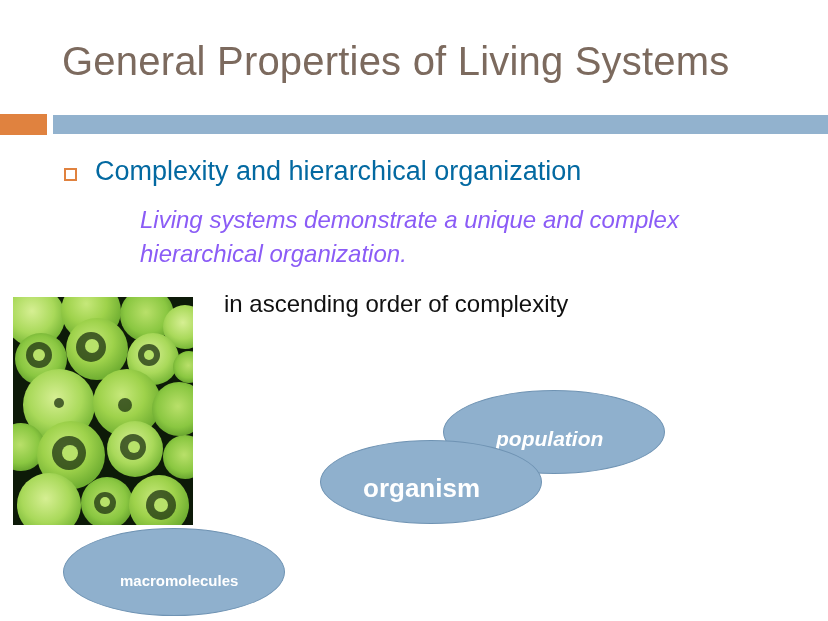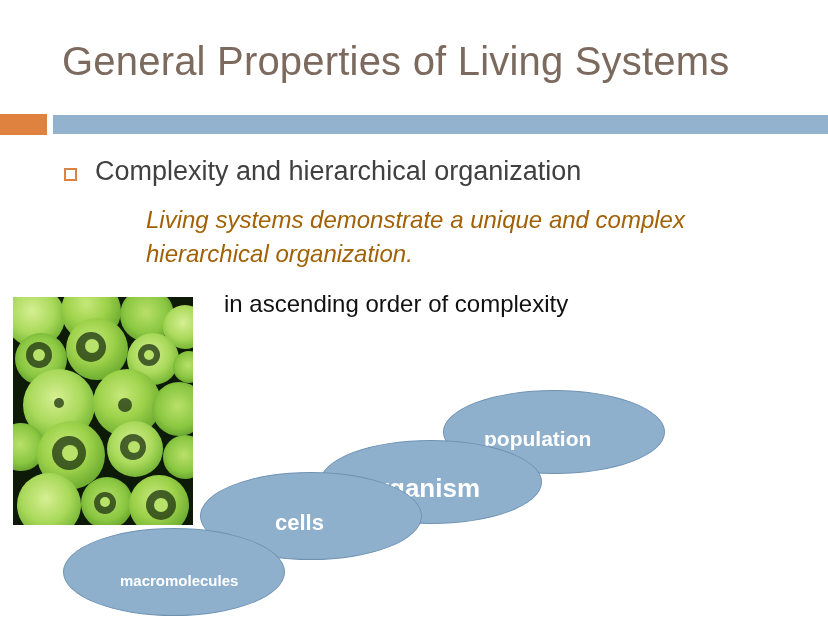--- a/index.html
+++ b/index.html
@@ -65,34 +65,34 @@
     width: 13px;
     height: 13px;
     border: 2px solid #e0823f;
     box-sizing: border-box;
     margin-top: 13px;
     margin-right: 18px;
     flex: 0 0 auto;
   }
   .bullet-text {
     font-size: 27px;
-    color: #404040;
+    color: #0369a1;
     line-height: 1.25;
     white-space: nowrap;
   }
 
   .sub-italic {
     position: absolute;
-    left: 146px;
+    left: 140px;
     top: 203px;
     width: 640px;
     font-size: 24px;
     font-style: italic;
     font-weight: 400;
-    color: #a16207;
+    color: #8b5cf6;
     line-height: 1.42;
   }
 
   .sub-plain {
     position: absolute;
     left: 224px;
     top: 288px;
     font-size: 24px;
     color: #111111;
     line-height: 1.3;
@@ -142,21 +142,21 @@
   .el-organism {
     left: 320px; top: 440px;  width: 222px; height: 84px;
     z-index: 2;
   }
   .el-organism span { font-size: 26px; margin-left: 42px; margin-top: 12px; }
 
   .el-population {
     left: 443px; top: 390px;  width: 222px; height: 84px;
     z-index: 1;
   }
-  .el-population span { font-size: 21px; margin-left: 40px; margin-top: 14px; }
+  .el-population span { font-size: 21px; margin-left: 52px; margin-top: 14px; font-style: italic; }
 </style>
 </head>
 <body>
 
 <div class="slide">
 
   <div class="slide-title">General Properties of Living Systems</div>
 
   <div class="bar-orange"></div>
   <div class="bar-blue"></div>
@@ -235,21 +235,18 @@
   </div>
 
   <div class="ellipse el-population">
     <span>population</span>
   </div>
 
   <div class="ellipse el-organism">
     <span>organism</span>
   </div>
 
-  <div class="ellipse el-cells">
-    <span>cells</span>
-  </div>
 
   <div class="ellipse el-macro">
     <span>macromolecules</span>
   </div>
 
 </div>
 
 </body></html>

